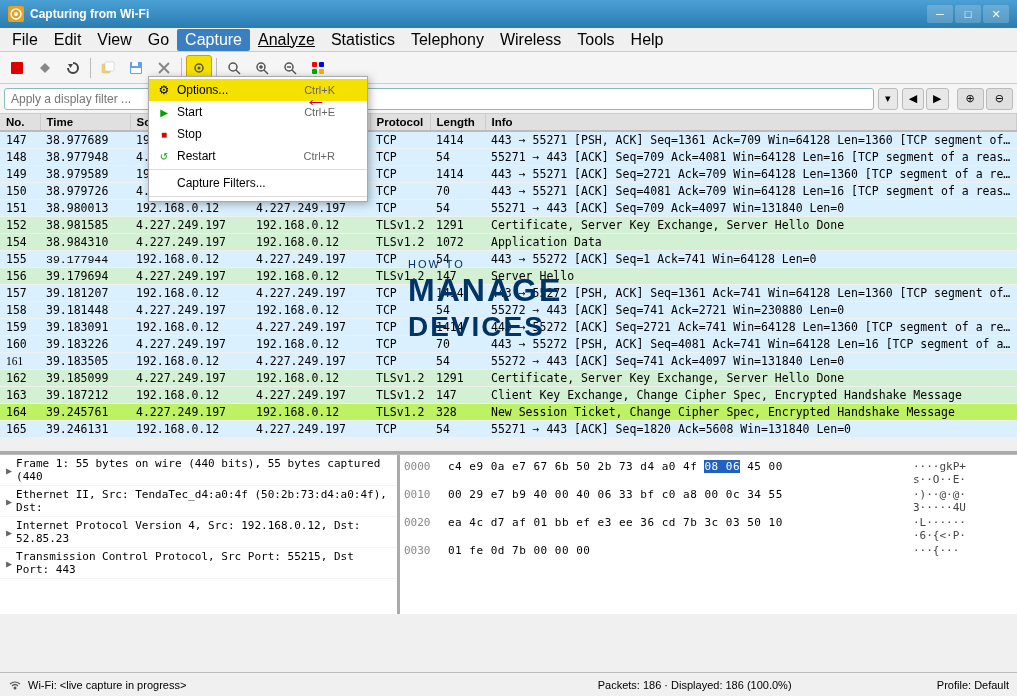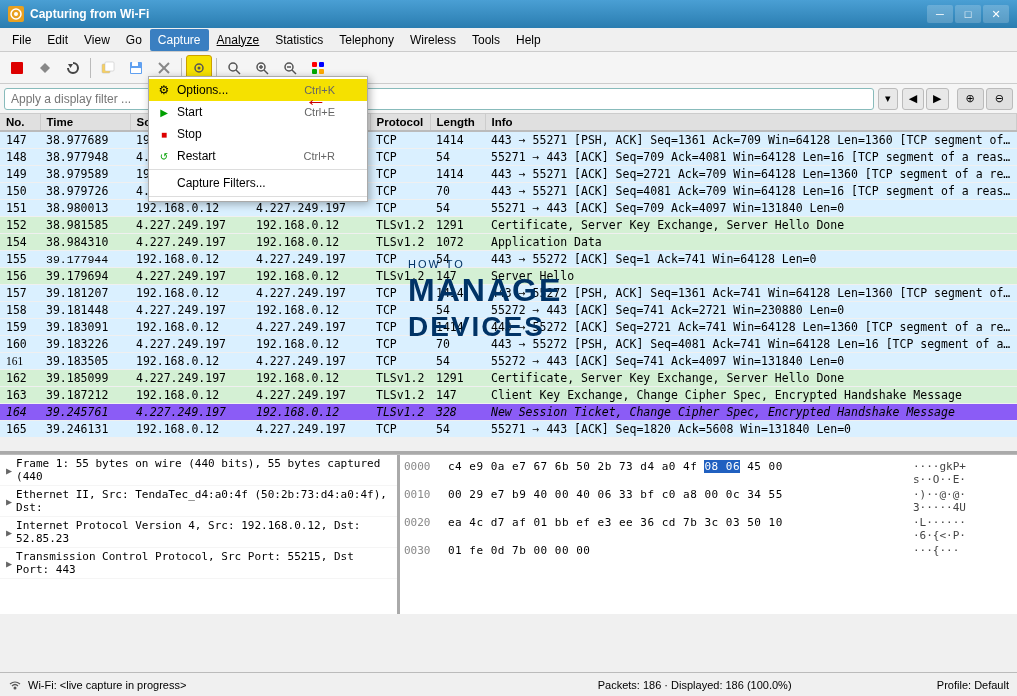--- a/index.html
+++ b/index.html
@@ -27,21 +27,21 @@
       background: #f0f0f0;
       height: 24px;
       display: flex;
       align-items: center;
       padding: 0 4px;
       border-bottom: 1px solid #ccc;
     }
     .menu-item {
       padding: 2px 8px;
       cursor: pointer;
-      font-size: 12px;
+      font-size: 16px;
       border-radius: 2px;
       height: 22px;
       display: flex;
       align-items: center;
     }
     .menu-item.active { background: #3a7fc1; color: white; }
 
     
     #toolbar {
       background: #f5f5f5;
@@ -517,21 +517,21 @@
   </tr>
           <tr style="background: rgb(212, 240, 212);">
     <td style="width:40px;">163</td>
     <td style="width:90px;">39.187212</td>
     <td style="width:120px;">192.168.0.12</td>
     <td style="width:120px;">4.227.249.197</td>
     <td style="width:60px;">TLSv1.2</td>
     <td style="width:55px;">147</td>
     <td style="max-width:400px;overflow:hidden;text-overflow:ellipsis;">Client Key Exchange, Change Cipher Spec, Encrypted Handshake Message</td>
   </tr>
-          <tr style="background: #8b5cf6; font-style: italic;">
+          <tr style="background: #bef264;">
     <td style="width:40px;">164</td>
     <td style="width:90px;">39.245761</td>
     <td style="width:120px;">4.227.249.197</td>
     <td style="width:120px;">192.168.0.12</td>
     <td style="width:60px;">TLSv1.2</td>
     <td style="width:55px;">328</td>
     <td style="max-width:400px;overflow:hidden;text-overflow:ellipsis;">New Session Ticket, Change Cipher Spec, Encrypted Handshake Message</td>
   </tr>
           <tr style="background: rgb(218, 240, 255);">
     <td style="width:40px;">165</td>

